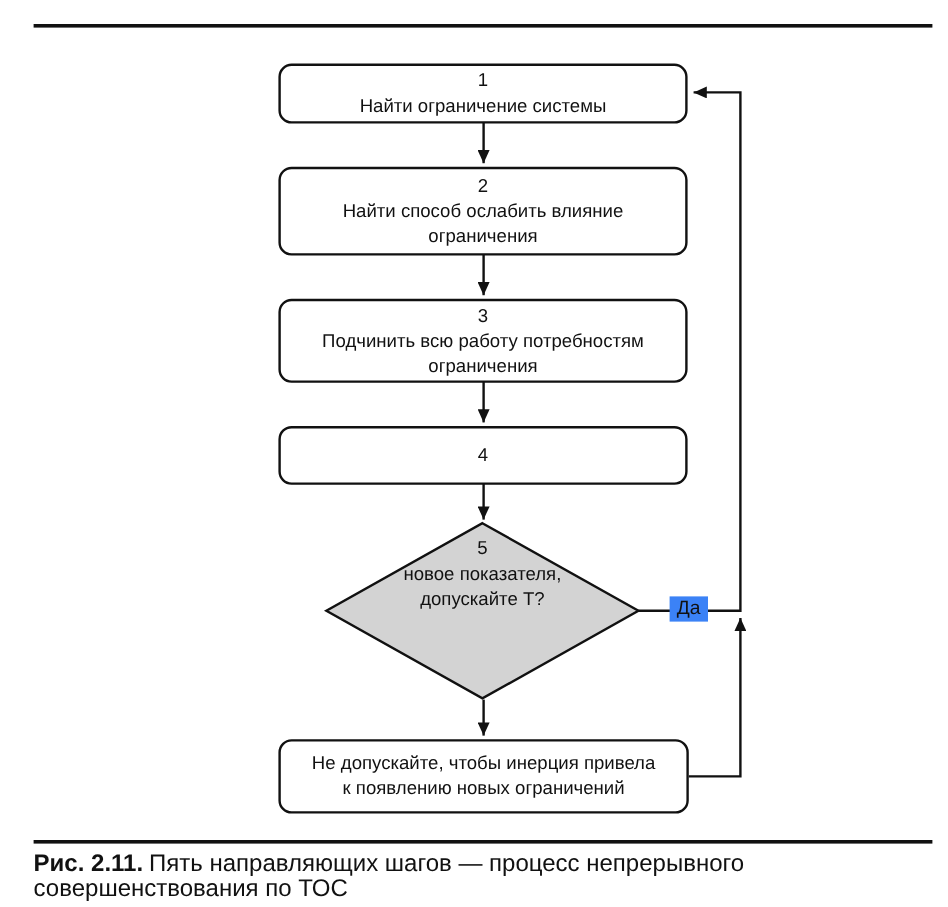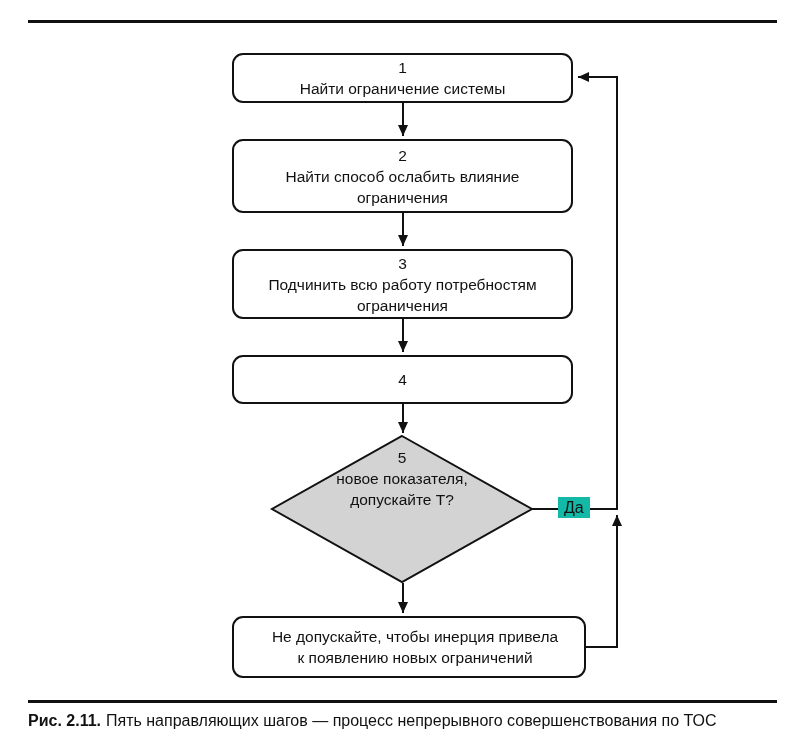--- a/index.html
+++ b/index.html
@@ -57,50 +57,50 @@
     align-items: center;
     text-align: center;
     font-size: 15.5px;
     line-height: 21px;
     z-index: 2;
   }
   .box1 { top: 53px; height: 46px; }
   .box2 { top: 139px; height: 70px; }
   .box3 { top: 249px; height: 66px; }
   .box4 { top: 355px; height: 45px; }
-  .box-final { top: 616px; height: 58px; width: 338px; padding-left: 12px; }
+  .box-final { top: 616px; height: 58px; width: 338px; }
 
   .diamond-text {
     position: absolute;
     left: 282px;
     top: 447px;
     width: 240px;
     text-align: center;
     font-size: 15.5px;
     line-height: 21px;
     z-index: 2;
   }
 
   .yes-label {
     position: absolute;
     left: 558px;
     top: 497px;
     padding: 0 6px;
-    background: #14b8a6;
+    background: #3b82f6;
     font-size: 16px;
     line-height: 21px;
     z-index: 2;
   }
 
   .caption {
     position: absolute;
     left: 28px;
     top: 710px;
     width: 749px;
-    font-size: 16px;
+    font-size: 20px;
     line-height: 21px;
     z-index: 2;
   }
   .cap-label {
     font-weight: bold;
     margin-right: 5px;
   }
 </style>
 </head>
 <body>

